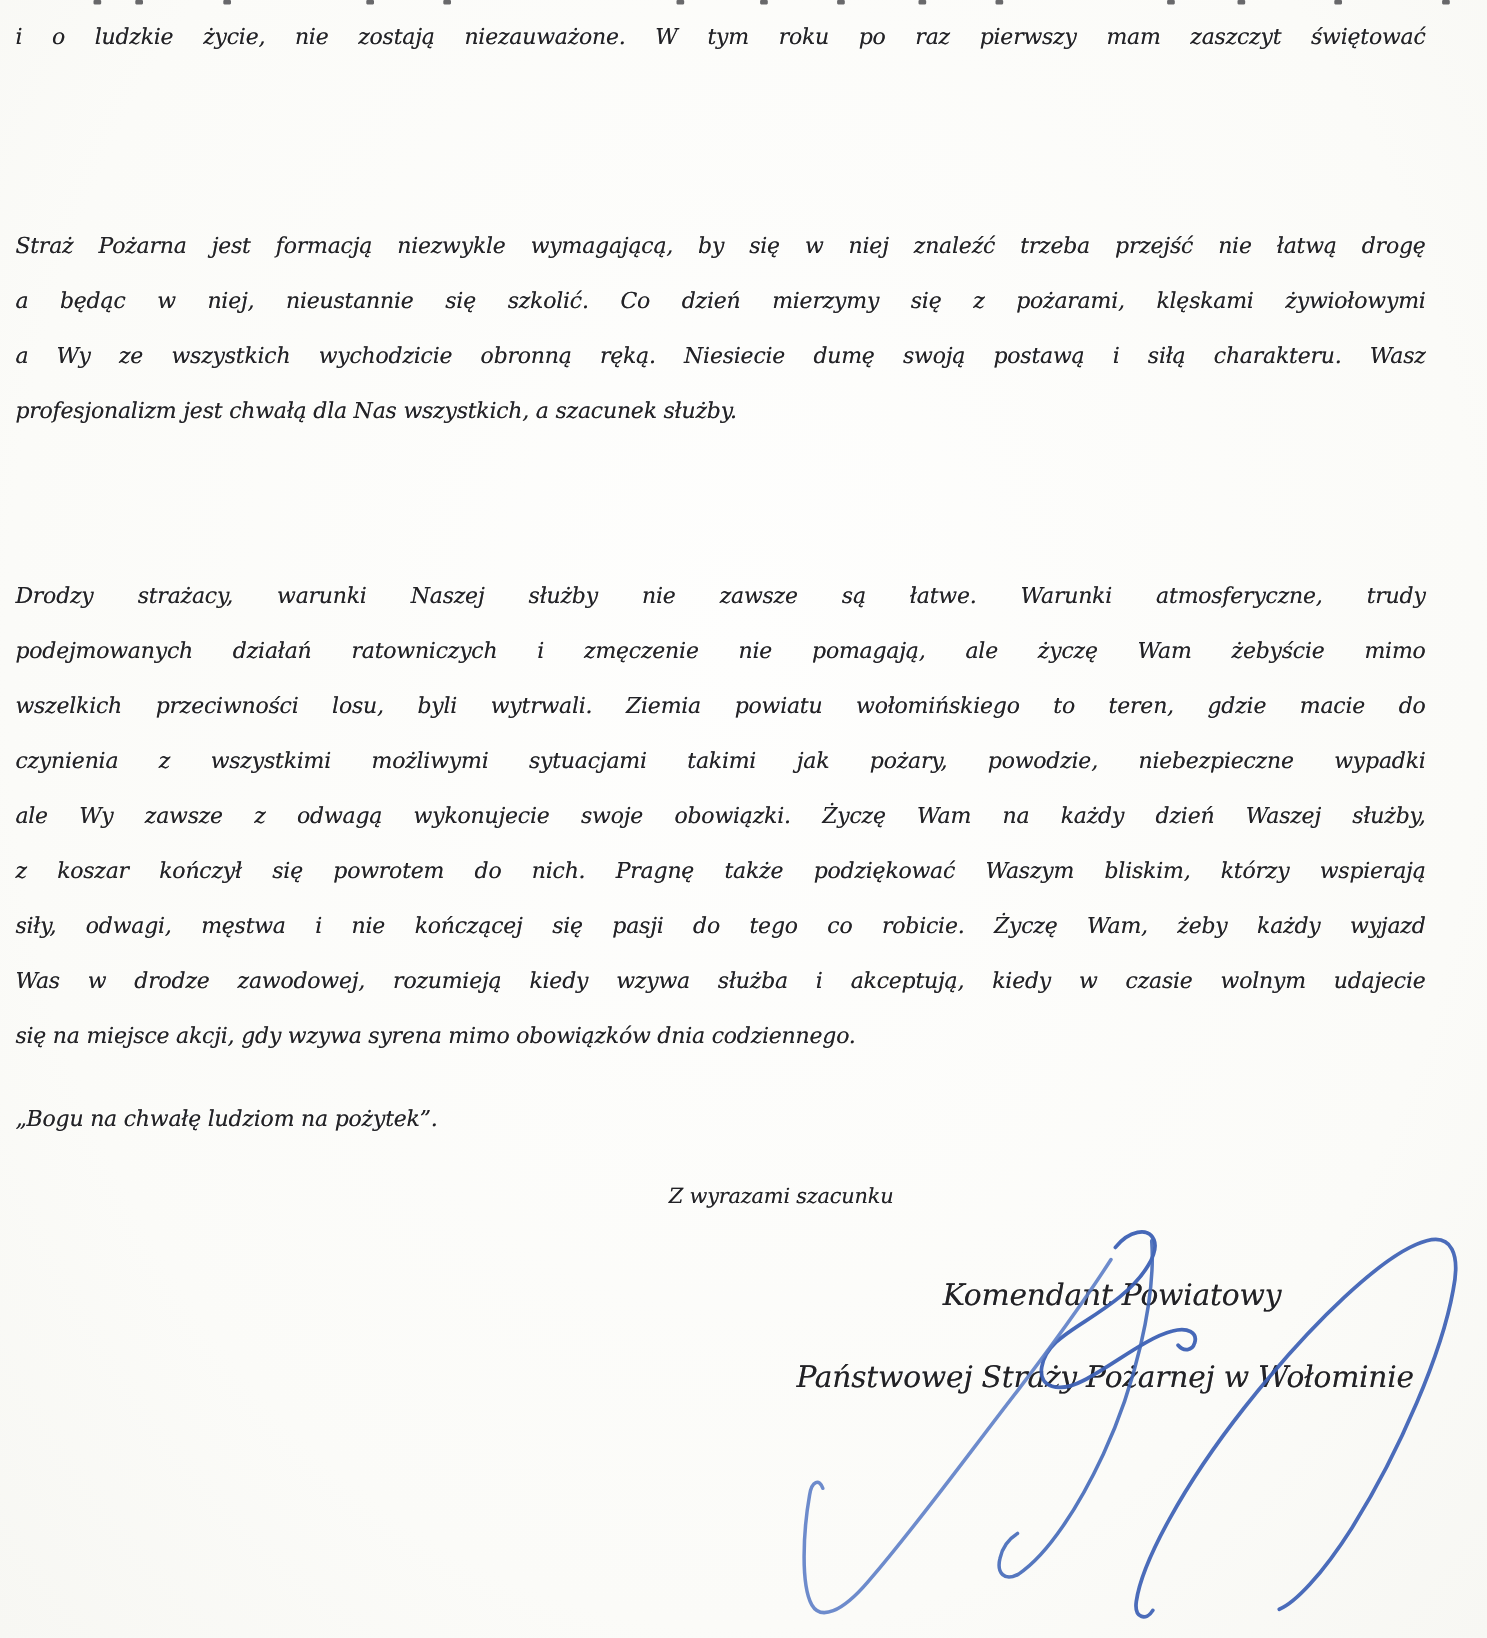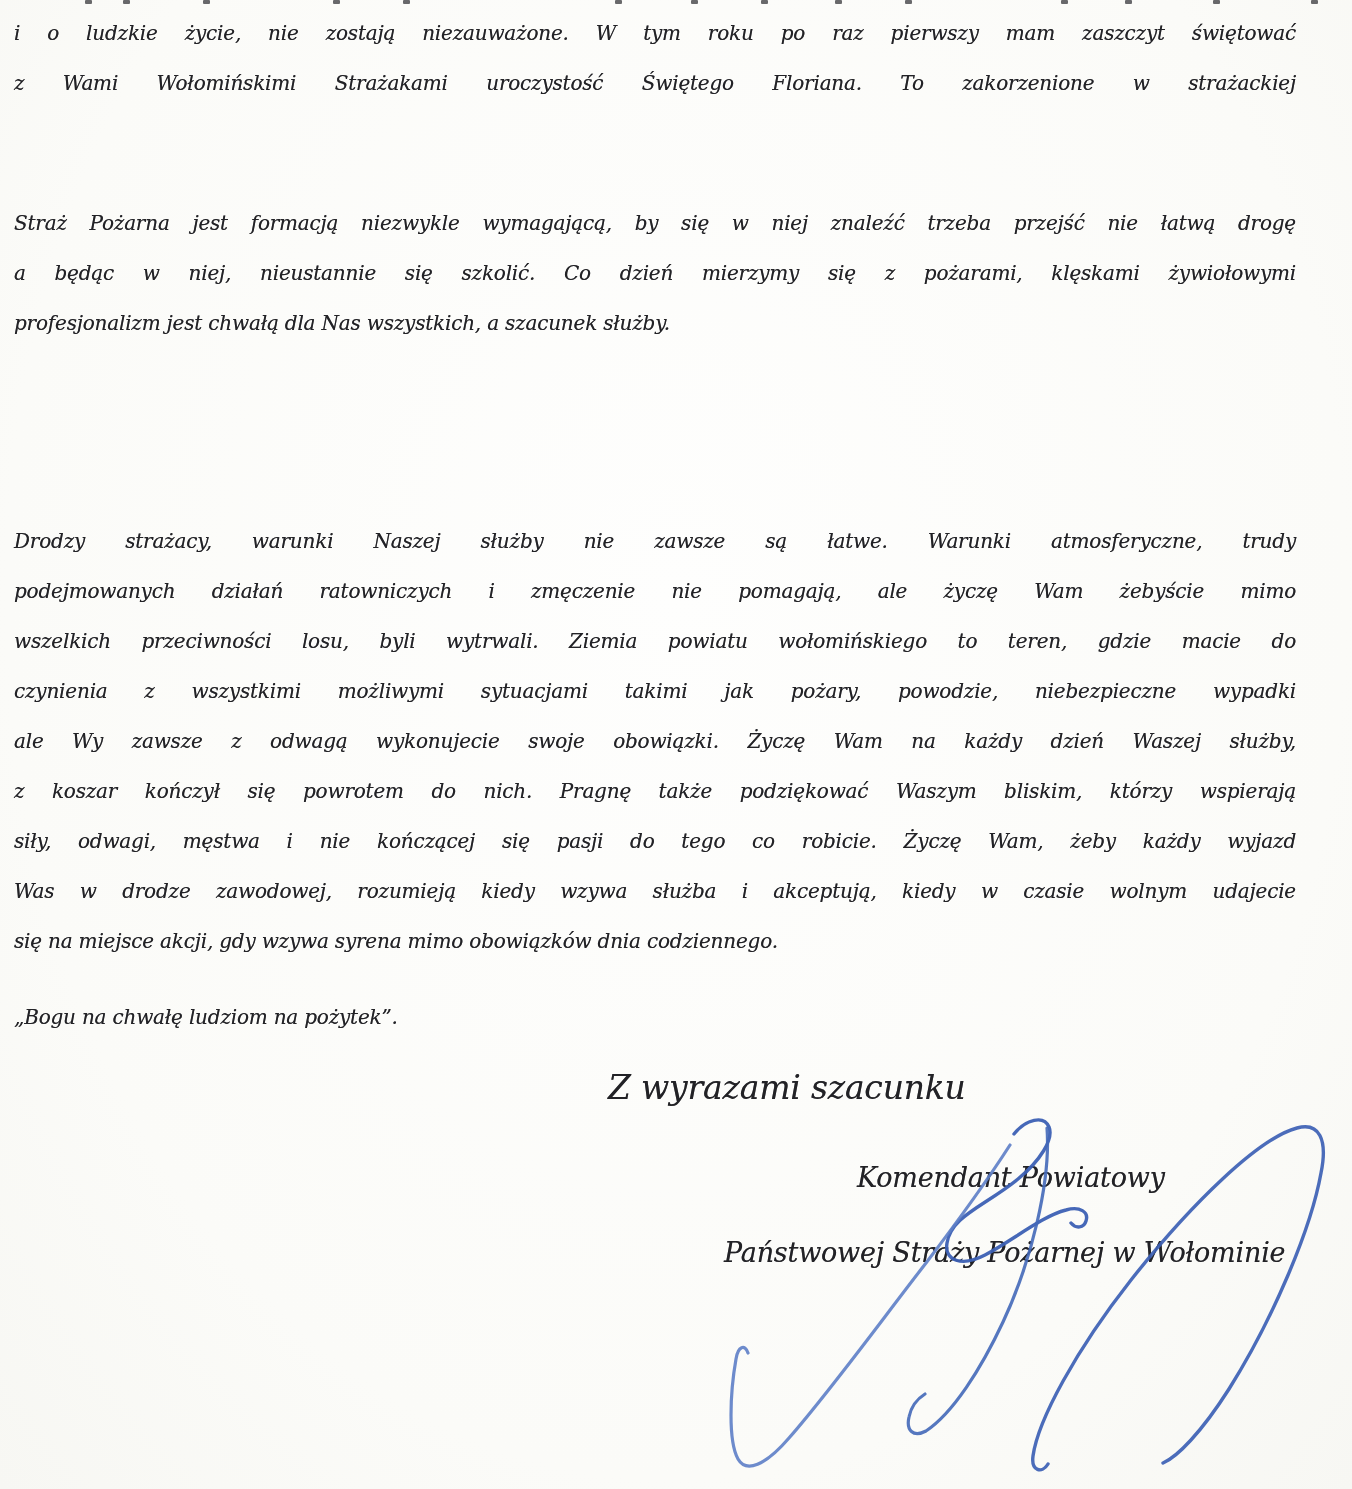--- a/index.html
+++ b/index.html
@@ -38,45 +38,45 @@
   }
   .p1{top:8px;}
   .p2{top:198px;}
   .p3{top:516px;}
   .quote-block{top:992px;}
   .closing-line{
     position:absolute; height:40px; line-height:40px;
     font-size:27px; letter-spacing:-0.2px; white-space:nowrap;
     text-shadow:0 0 .4px rgba(20,20,25,.55);
   }
-  .salutation{left:608px; top:1068px; font-size:33px;}
+  .salutation{left:608px; top:1068px; font-size:19px;}
   .title1{left:857px; top:1158px;}
   .title2{left:724px; top:1233px;}
   .signatory{left:735px; top:1308px;}
   .signature-svg{
     position:absolute; left:0; top:0; width:1352px; height:1489px;
     pointer-events:none;
   }
   .signature-svg path{fill:none; stroke-linecap:round; stroke-linejoin:round;}
 </style>
 </head>
 <body>
 
 <div class="page">
 
   <div class="remnant"></div>
 
   <div class="para p1">
     <div class="line j">i o ludzkie życie, nie zostają niezauważone. W tym roku po raz pierwszy mam zaszczyt świętować</div>
-    <div class="line j">z Wami Wołomińskimi Strażakami uroczystość Świętego Floriana. To zakorzenione w strażackiej</div>
   </div>
 
   <div class="para p2">
     <div class="line j">Straż Pożarna jest formacją niezwykle wymagającą, by się w niej znaleźć trzeba przejść nie łatwą drogę</div>
     <div class="line j">a będąc w niej, nieustannie się szkolić. Co dzień mierzymy się z pożarami, klęskami żywiołowymi</div>
+    <div class="line j">a Wy ze wszystkich wychodzicie obronną ręką. Niesiecie dumę swoją postawą i siłą charakteru. Wasz</div>
     <div class="line">profesjonalizm jest chwałą dla Nas wszystkich, a szacunek służby.</div>
   </div>
 
   <div class="para p3">
     <div class="line j">Drodzy strażacy, warunki Naszej służby nie zawsze są łatwe. Warunki atmosferyczne, trudy</div>
     <div class="line j">podejmowanych działań ratowniczych i zmęczenie nie pomagają, ale życzę Wam żebyście mimo</div>
     <div class="line j">wszelkich przeciwności losu, byli wytrwali. Ziemia powiatu wołomińskiego to teren, gdzie macie do</div>
     <div class="line j">czynienia z wszystkimi możliwymi sytuacjami takimi jak pożary, powodzie, niebezpieczne wypadki</div>
     <div class="line j">ale Wy zawsze z odwagą wykonujecie swoje obowiązki. Życzę Wam na każdy dzień Waszej służby,</div>
     <div class="line j">z koszar kończył się powrotem do nich. Pragnę także podziękować Waszym bliskim, którzy wspierają</div>

